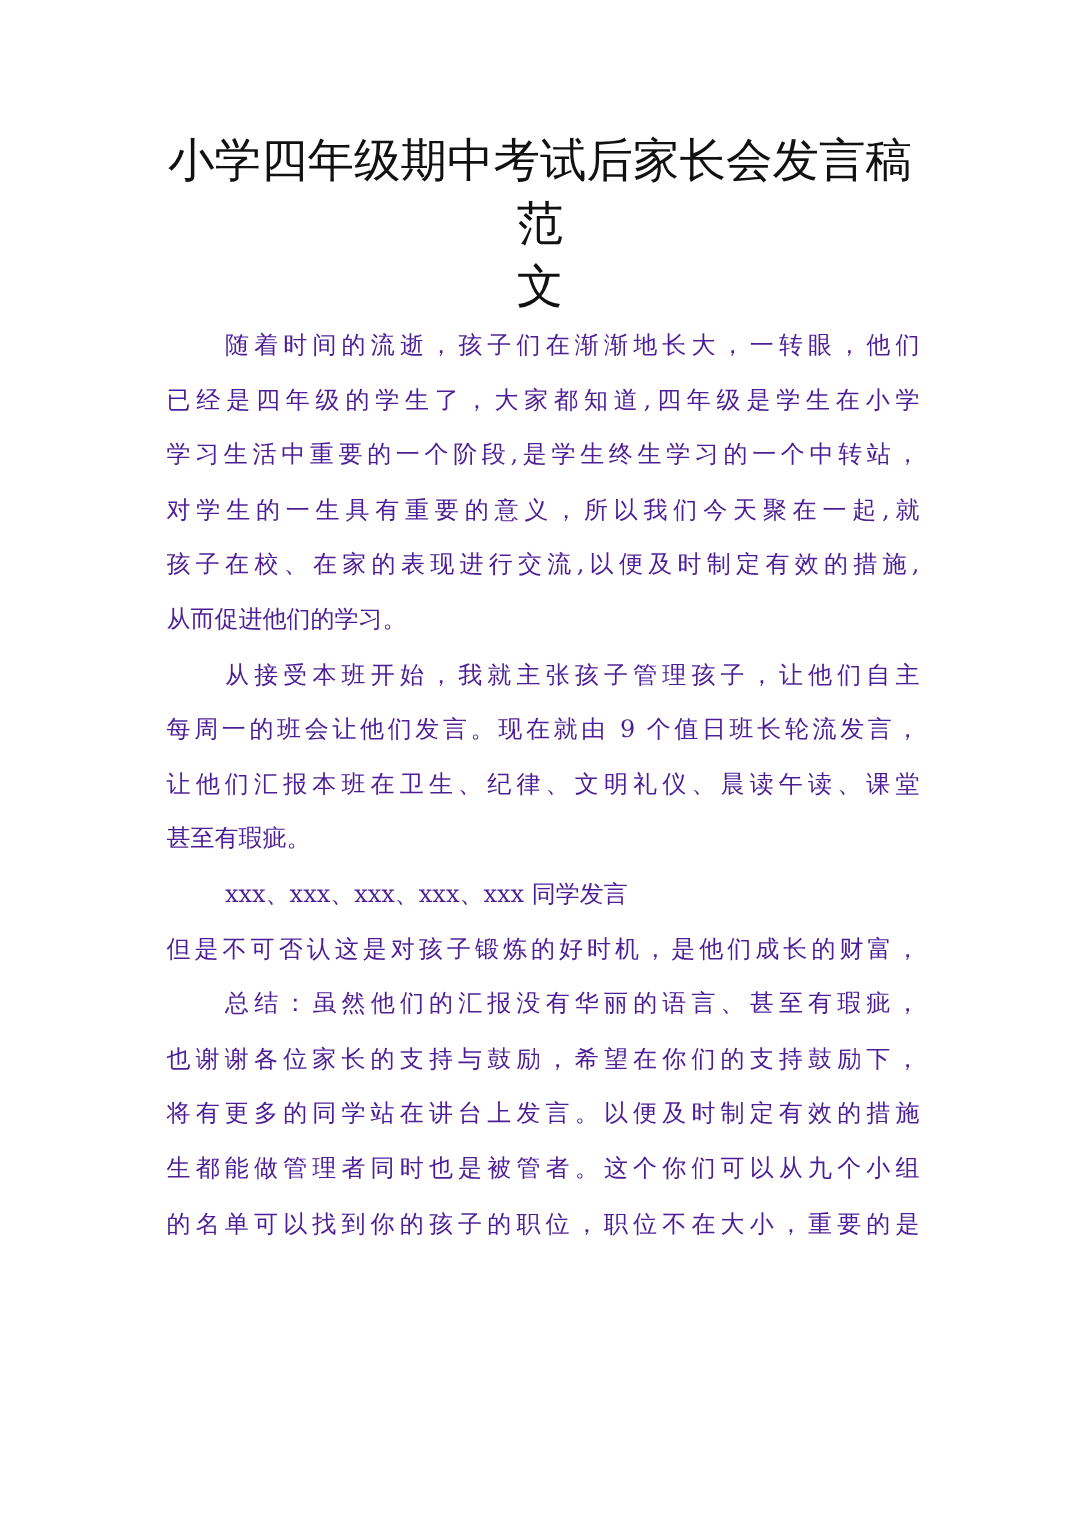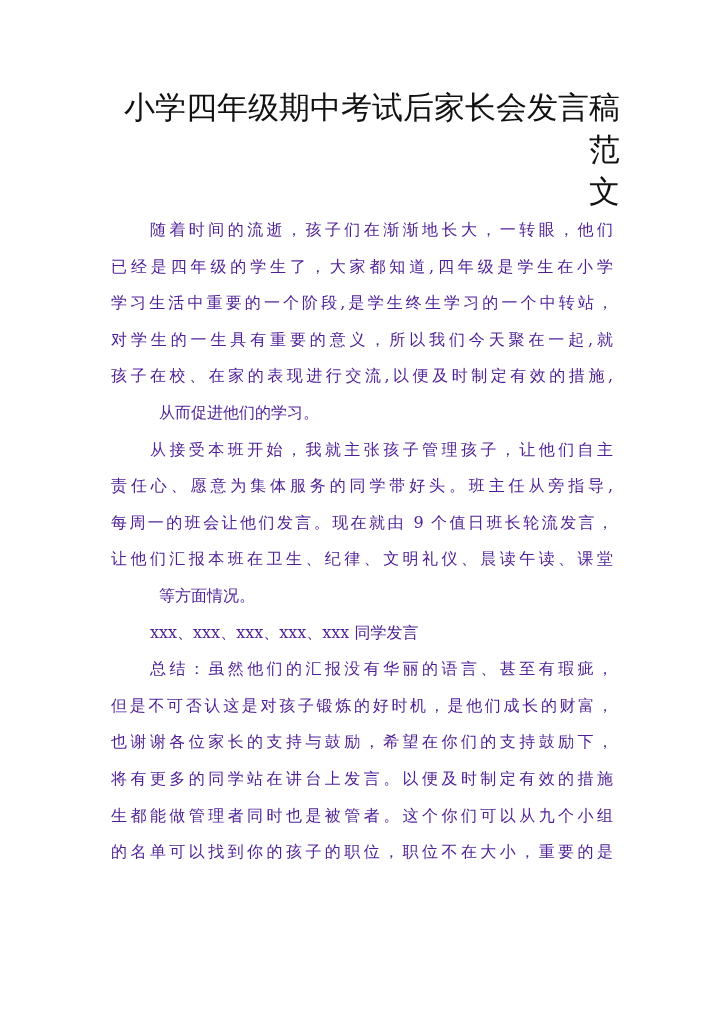--- a/index.html
+++ b/index.html
@@ -20,21 +20,21 @@
       left: 0; top: 0;
       width: 720px;
       height: 1017px;
       background: #ffffff;
     }
     .title {
       position: absolute;
       left: 100px;
       width: 520px;
       top: 86px;
-      text-align: right;
+      text-align: center;
       font-size: 31px;
       line-height: 42px;
       letter-spacing: 0px;
       font-weight: normal;
       color: #111;
     }
     .body {
       position: absolute;
       left: 111px;
       width: 502px;
@@ -45,21 +45,20 @@
     }
     .line {
       display: block;
       white-space: nowrap;
       text-align: justify;
       text-align-last: justify;
       height: 36.6px;
     }
     .line.last {
       text-align-last: left;
-      margin-left: 48px;
     }
     .line.indent {
       padding-left: 39px;
     }
     .line.indent-short {
       padding-left: 39px;
       text-align-last: left;
     }
   </style>
 </head>
@@ -78,33 +77,32 @@
       <span class="line indent">随着时间的流逝，孩子们在渐渐地长大，一转眼，他们</span>
       <span class="line">已经是四年级的学生了，大家都知道,四年级是学生在小学</span>
       <span class="line">学习生活中重要的一个阶段,是学生终生学习的一个中转站，</span>
       <span class="line">对学生的一生具有重要的意义，所以我们今天聚在一起,就</span>
       <span class="line">孩子在校、在家的表现进行交流,以便及时制定有效的措施,</span>
       <span class="line last">从而促进他们的学习。</span>
     </div>
 
     <div>
       <span class="line indent">从接受本班开始，我就主张孩子管理孩子，让他们自主</span>
-      <span class="line">责任心、愿意为集体服务的同学带好头。班主任从旁指导,</span>
       <span class="line">每周一的班会让他们发言。现在就由 9 个值日班长轮流发言，</span>
       <span class="line">让他们汇报本班在卫生、纪律、文明礼仪、晨读午读、课堂</span>
-      <span class="line last">等方面情况。</span>
+      <span class="line last">甚至有瑕疵。</span>
     </div>
 
     <div>
       <span class="line indent-short">xxx、xxx、xxx、xxx、xxx 同学发言</span>
     </div>
 
     <div>
+      <span class="line">但是不可否认这是对孩子锻炼的好时机，是他们成长的财富，</span>
       <span class="line indent">总结：虽然他们的汇报没有华丽的语言、甚至有瑕疵，</span>
-      <span class="line">但是不可否认这是对孩子锻炼的好时机，是他们成长的财富，</span>
       <span class="line">也谢谢各位家长的支持与鼓励，希望在你们的支持鼓励下，</span>
       <span class="line">将有更多的同学站在讲台上发言。以便及时制定有效的措施</span>
       <span class="line">生都能做管理者同时也是被管者。这个你们可以从九个小组</span>
       <span class="line">的名单可以找到你的孩子的职位，职位不在大小，重要的是</span>
     </div>
 
   </div>
 </div>
 
 </body></html>

